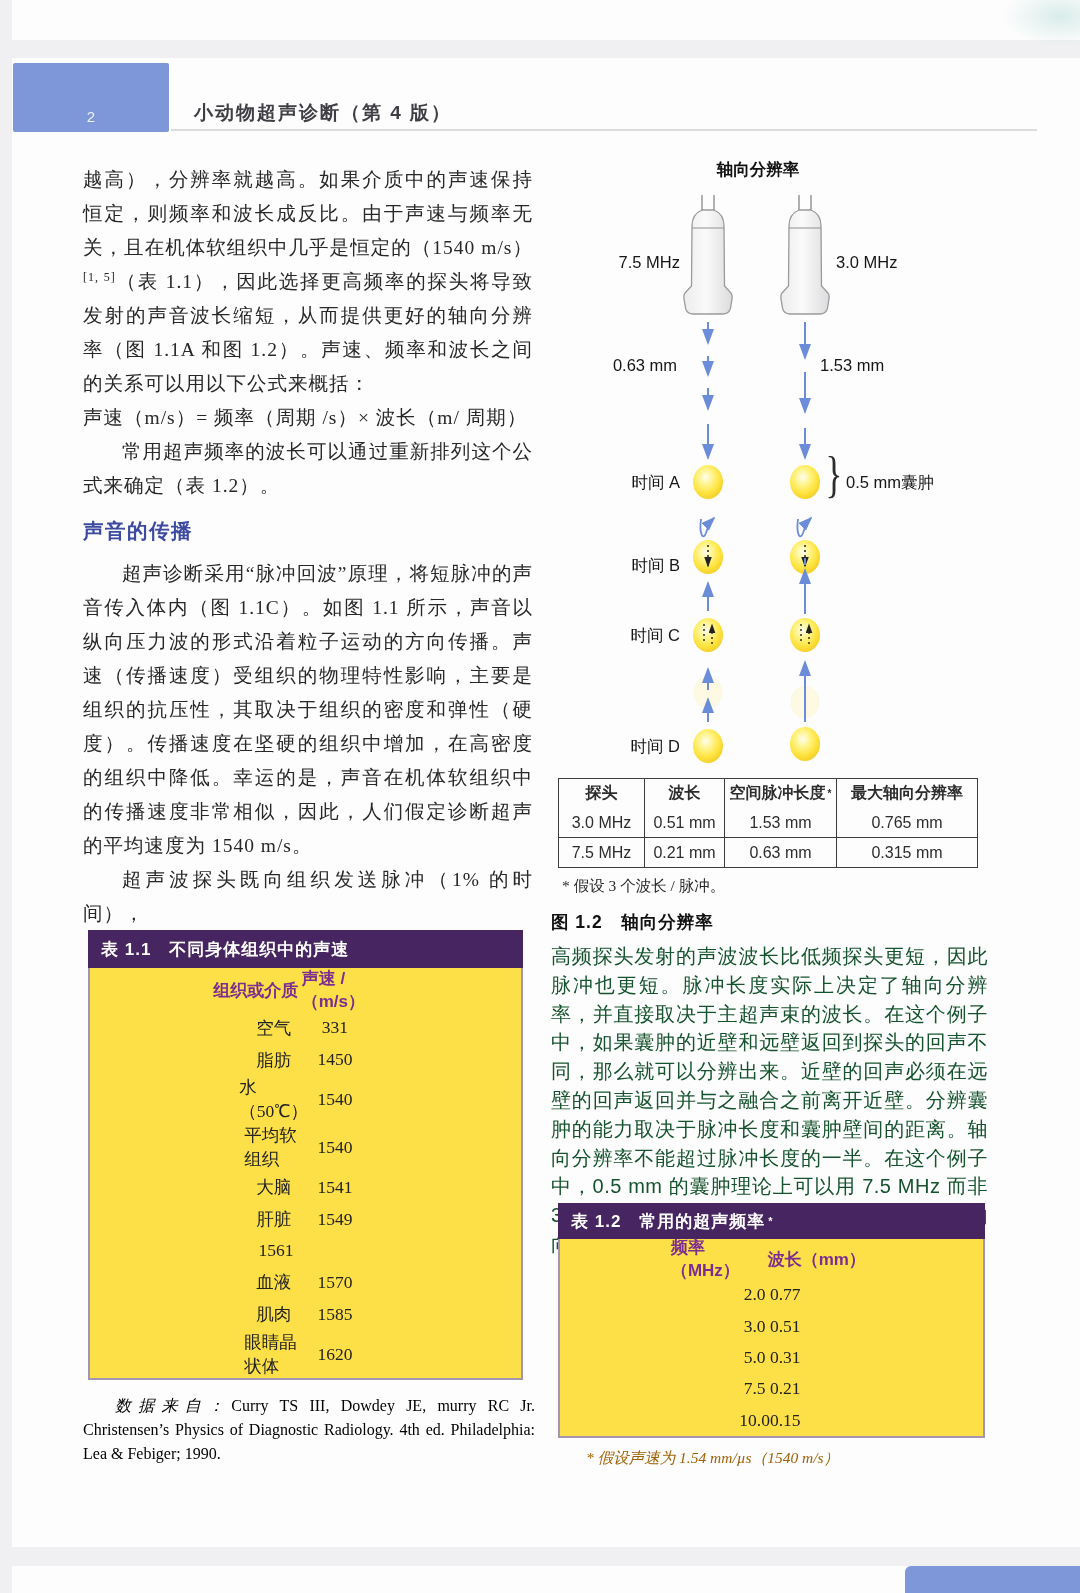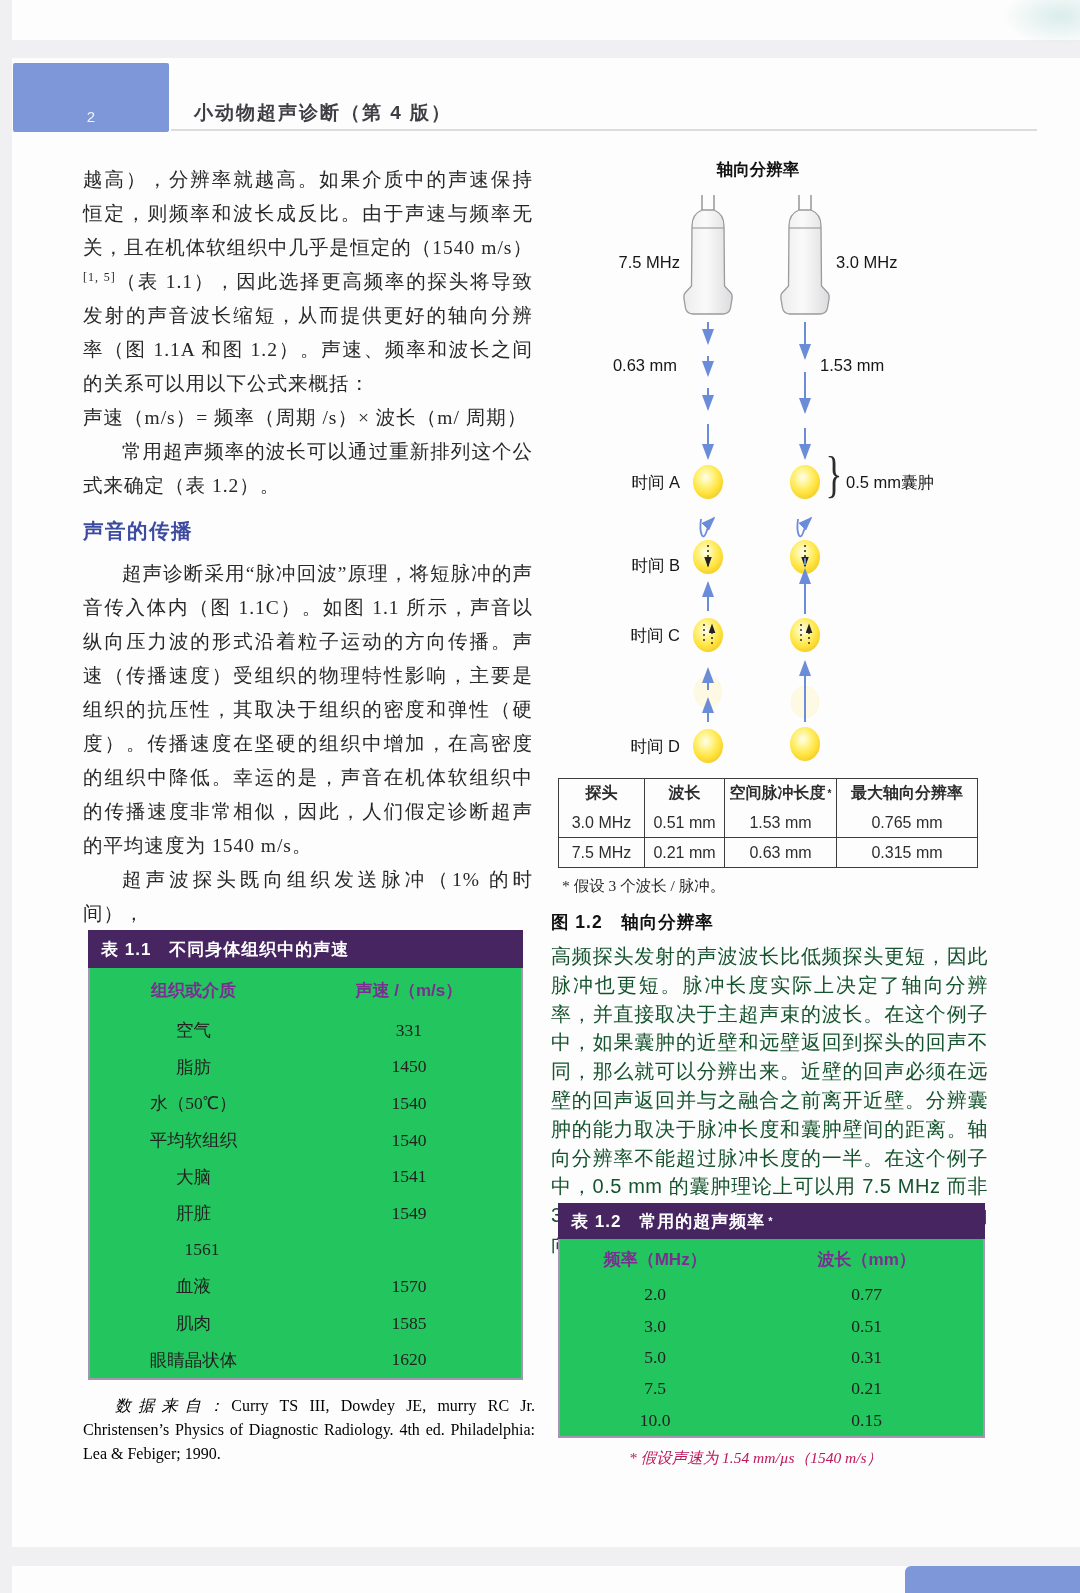--- a/index.html
+++ b/index.html
@@ -23,21 +23,21 @@
   .indent{text-indent:2em;}
   .formula{margin-left:28px;}
   sup.ref{font-size:12px;line-height:0;}
   .section-heading{font-family:"Liberation Sans",sans-serif;font-weight:bold;font-size:20.5px;
     color:#3c4aa0;margin:13px 0 11px;letter-spacing:1.5px;line-height:30px;}
   
   .dtable{position:absolute;}
   .dtable .bar{background:#472561;color:#fff;font-weight:bold;font-size:17px;letter-spacing:1px;
     display:flex;align-items:center;padding-left:13px;box-sizing:border-box;}
   .dtable .bar sup{font-size:11px;margin-left:3px;}
-  .dtable .tbody{border:2px solid #a496b3;border-top:none;background:#22c55e;display:flex;flex-direction:column;box-sizing:border-box;}
+  .dtable .tbody{border:2px solid #a496b3;border-top:none;background:#fde047;display:flex;flex-direction:column;box-sizing:border-box;align-items:center;}
   .colhead{display:flex;font-weight:bold;color:#7b2d92;font-size:17px;}
   .colhead>div{display:flex;align-items:center;justify-content:center;}
   .rows{flex:1;display:flex;flex-direction:column;}
   .drow{display:flex;flex:1;font-family:"Liberation Serif",serif;font-size:17.5px;color:#222;}
   .drow>div{display:flex;align-items:center;justify-content:center;}
   .c-a{width:48%;}.c-b{width:52%;}
   .t2-a{width:45%;}.t2-b{width:55%;}
   .source{left:83px;top:1394px;width:452px;font-family:"Liberation Serif",serif;font-size:16px;
     line-height:24px;text-align:justify;text-indent:2em;color:#000000;}
   .kai{font-style:italic;}
@@ -52,21 +52,21 @@
   .frow + .frow{border-top:1.5px solid #3d3d3d;}
   .fcell{display:flex;align-items:center;justify-content:center;border-left:1.5px solid #3d3d3d;box-sizing:border-box;}
   .fcell:first-child{border-left:none;}
   .fc0{width:85px;}.fc1{width:80px;}.fc2{width:112px;}.fc3{flex:1;}
   .fhead{font-weight:bold;}
   .fcell sup{font-size:10px;margin-left:2px;}
   .fig-footnote{left:562px;top:876px;font-family:"Liberation Serif",serif;font-size:15.5px;color:#28282a;}
   .caption-title{left:551px;top:910px;font-weight:bold;font-size:17.5px;letter-spacing:1px;color:#111;}
   .caption-text{left:551px;top:942px;width:437px;font-size:20px;line-height:28.8px;letter-spacing:.5px;
     text-align:justify;color:#14532d;}
-  .t12-note{left:586px;top:1448px;font-family:"Liberation Serif",serif;font-style:italic;font-size:15.5px;color:#be185d;margin-left:43px;}
+  .t12-note{left:586px;top:1448px;font-family:"Liberation Serif",serif;font-style:italic;font-size:15.5px;color:#a16207;}
 </style>
 </head>
 <body>
 
 <div class="viewport">
 
   <div class="abs sheet" style="left:12px;top:0;width:1068px;height:40px;"></div>
   <div class="abs sheet" style="left:12px;top:58px;width:1068px;height:1489px;"></div>
   <div class="abs sheet" style="left:12px;top:1566px;width:1068px;height:27px;"></div>
   <div class="abs next-header-block"></div>

